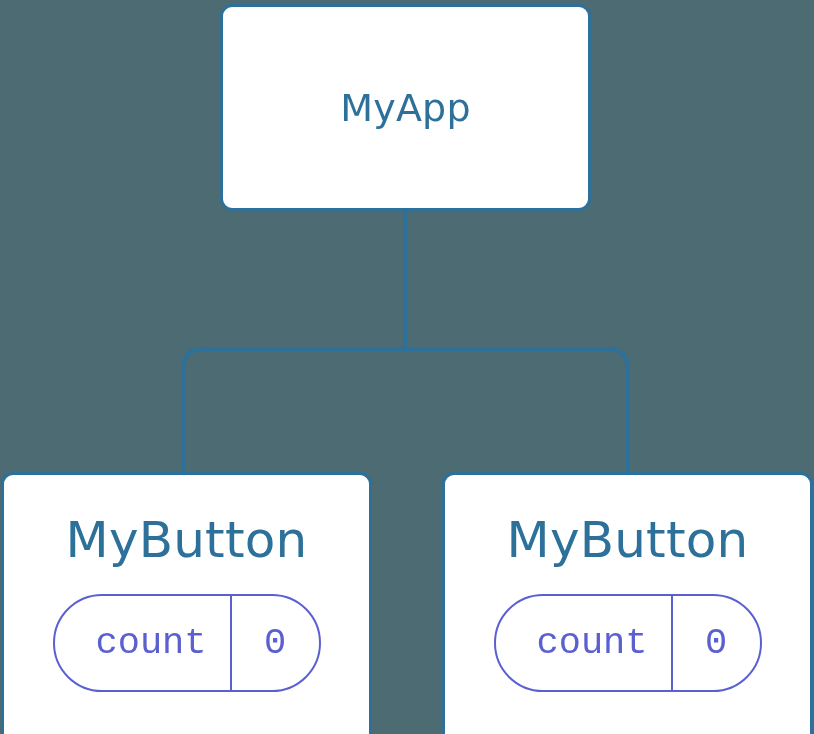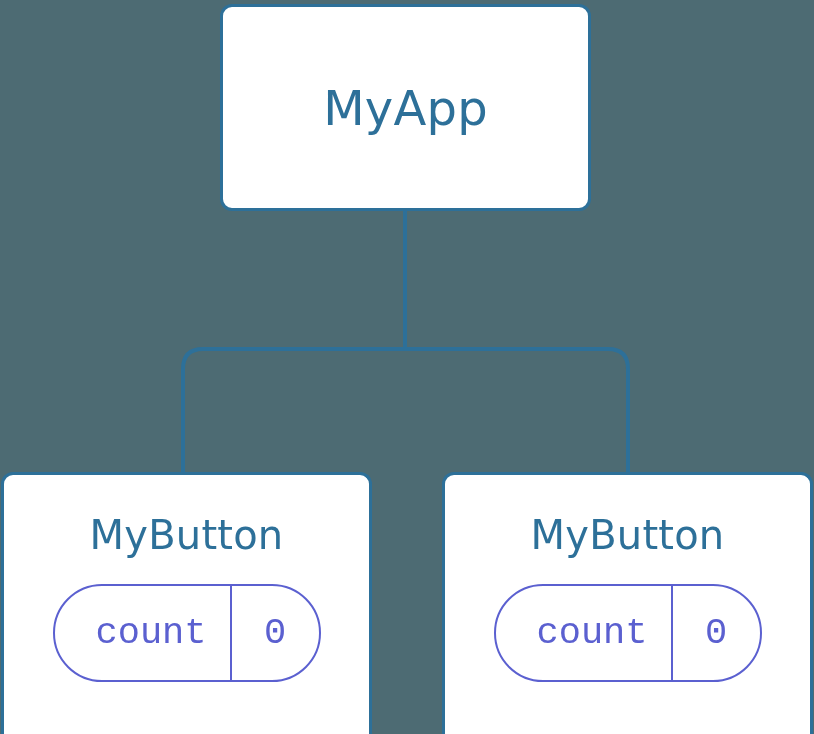--- a/index.html
+++ b/index.html
@@ -72,29 +72,29 @@
     height: 262px;
     border-bottom-left-radius: 0;
     border-bottom-right-radius: 0;
     border-bottom: none;
     justify-content: flex-start;
     padding-top: 40px;
   }
 
   .node-title {
     color: #2d7099;
-    font-size: 40px;
+    font-size: 50px;
     font-weight: 400;
     letter-spacing: 0.2px;
     line-height: 1;
     white-space: nowrap;
   }
 
   .node-root .node-title {
-    font-size: 48px;
+    font-size: 38px;
   }
 
   
   .pill {
     margin-top: 29px;
     height: 98px;
     display: flex;
     align-items: stretch;
     border: 2px solid #5b60d0;
     border-radius: 999px;

